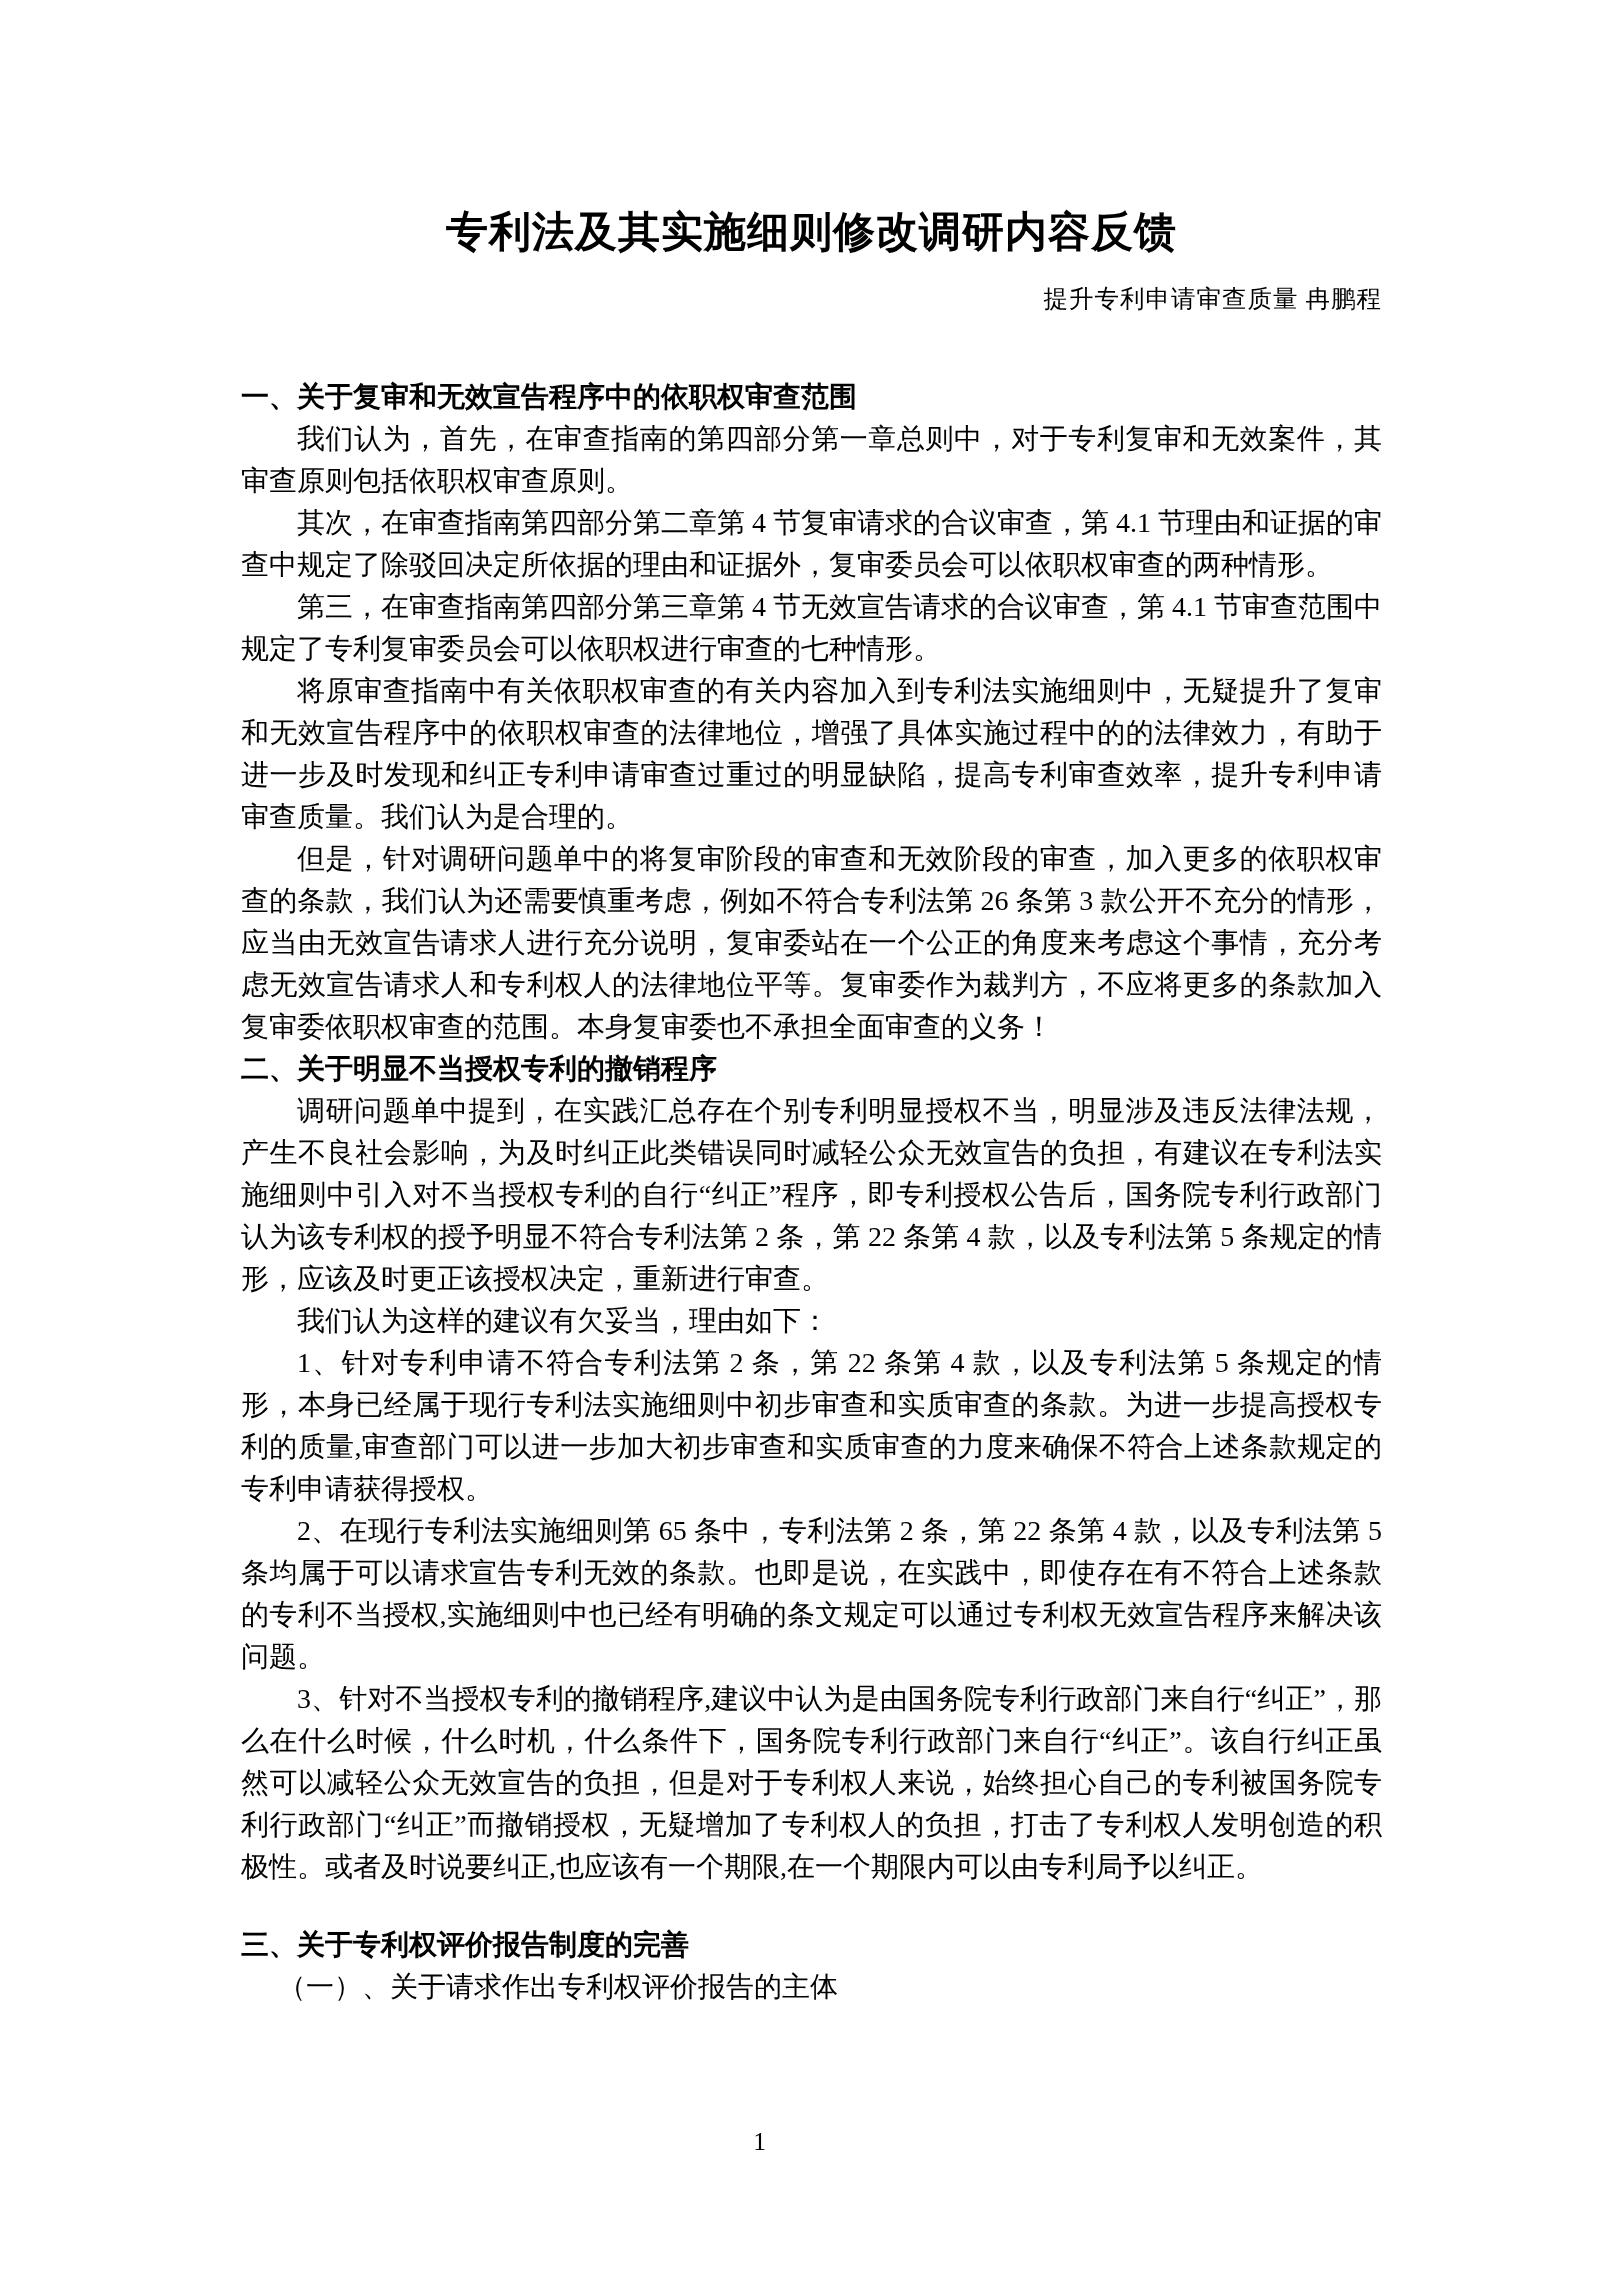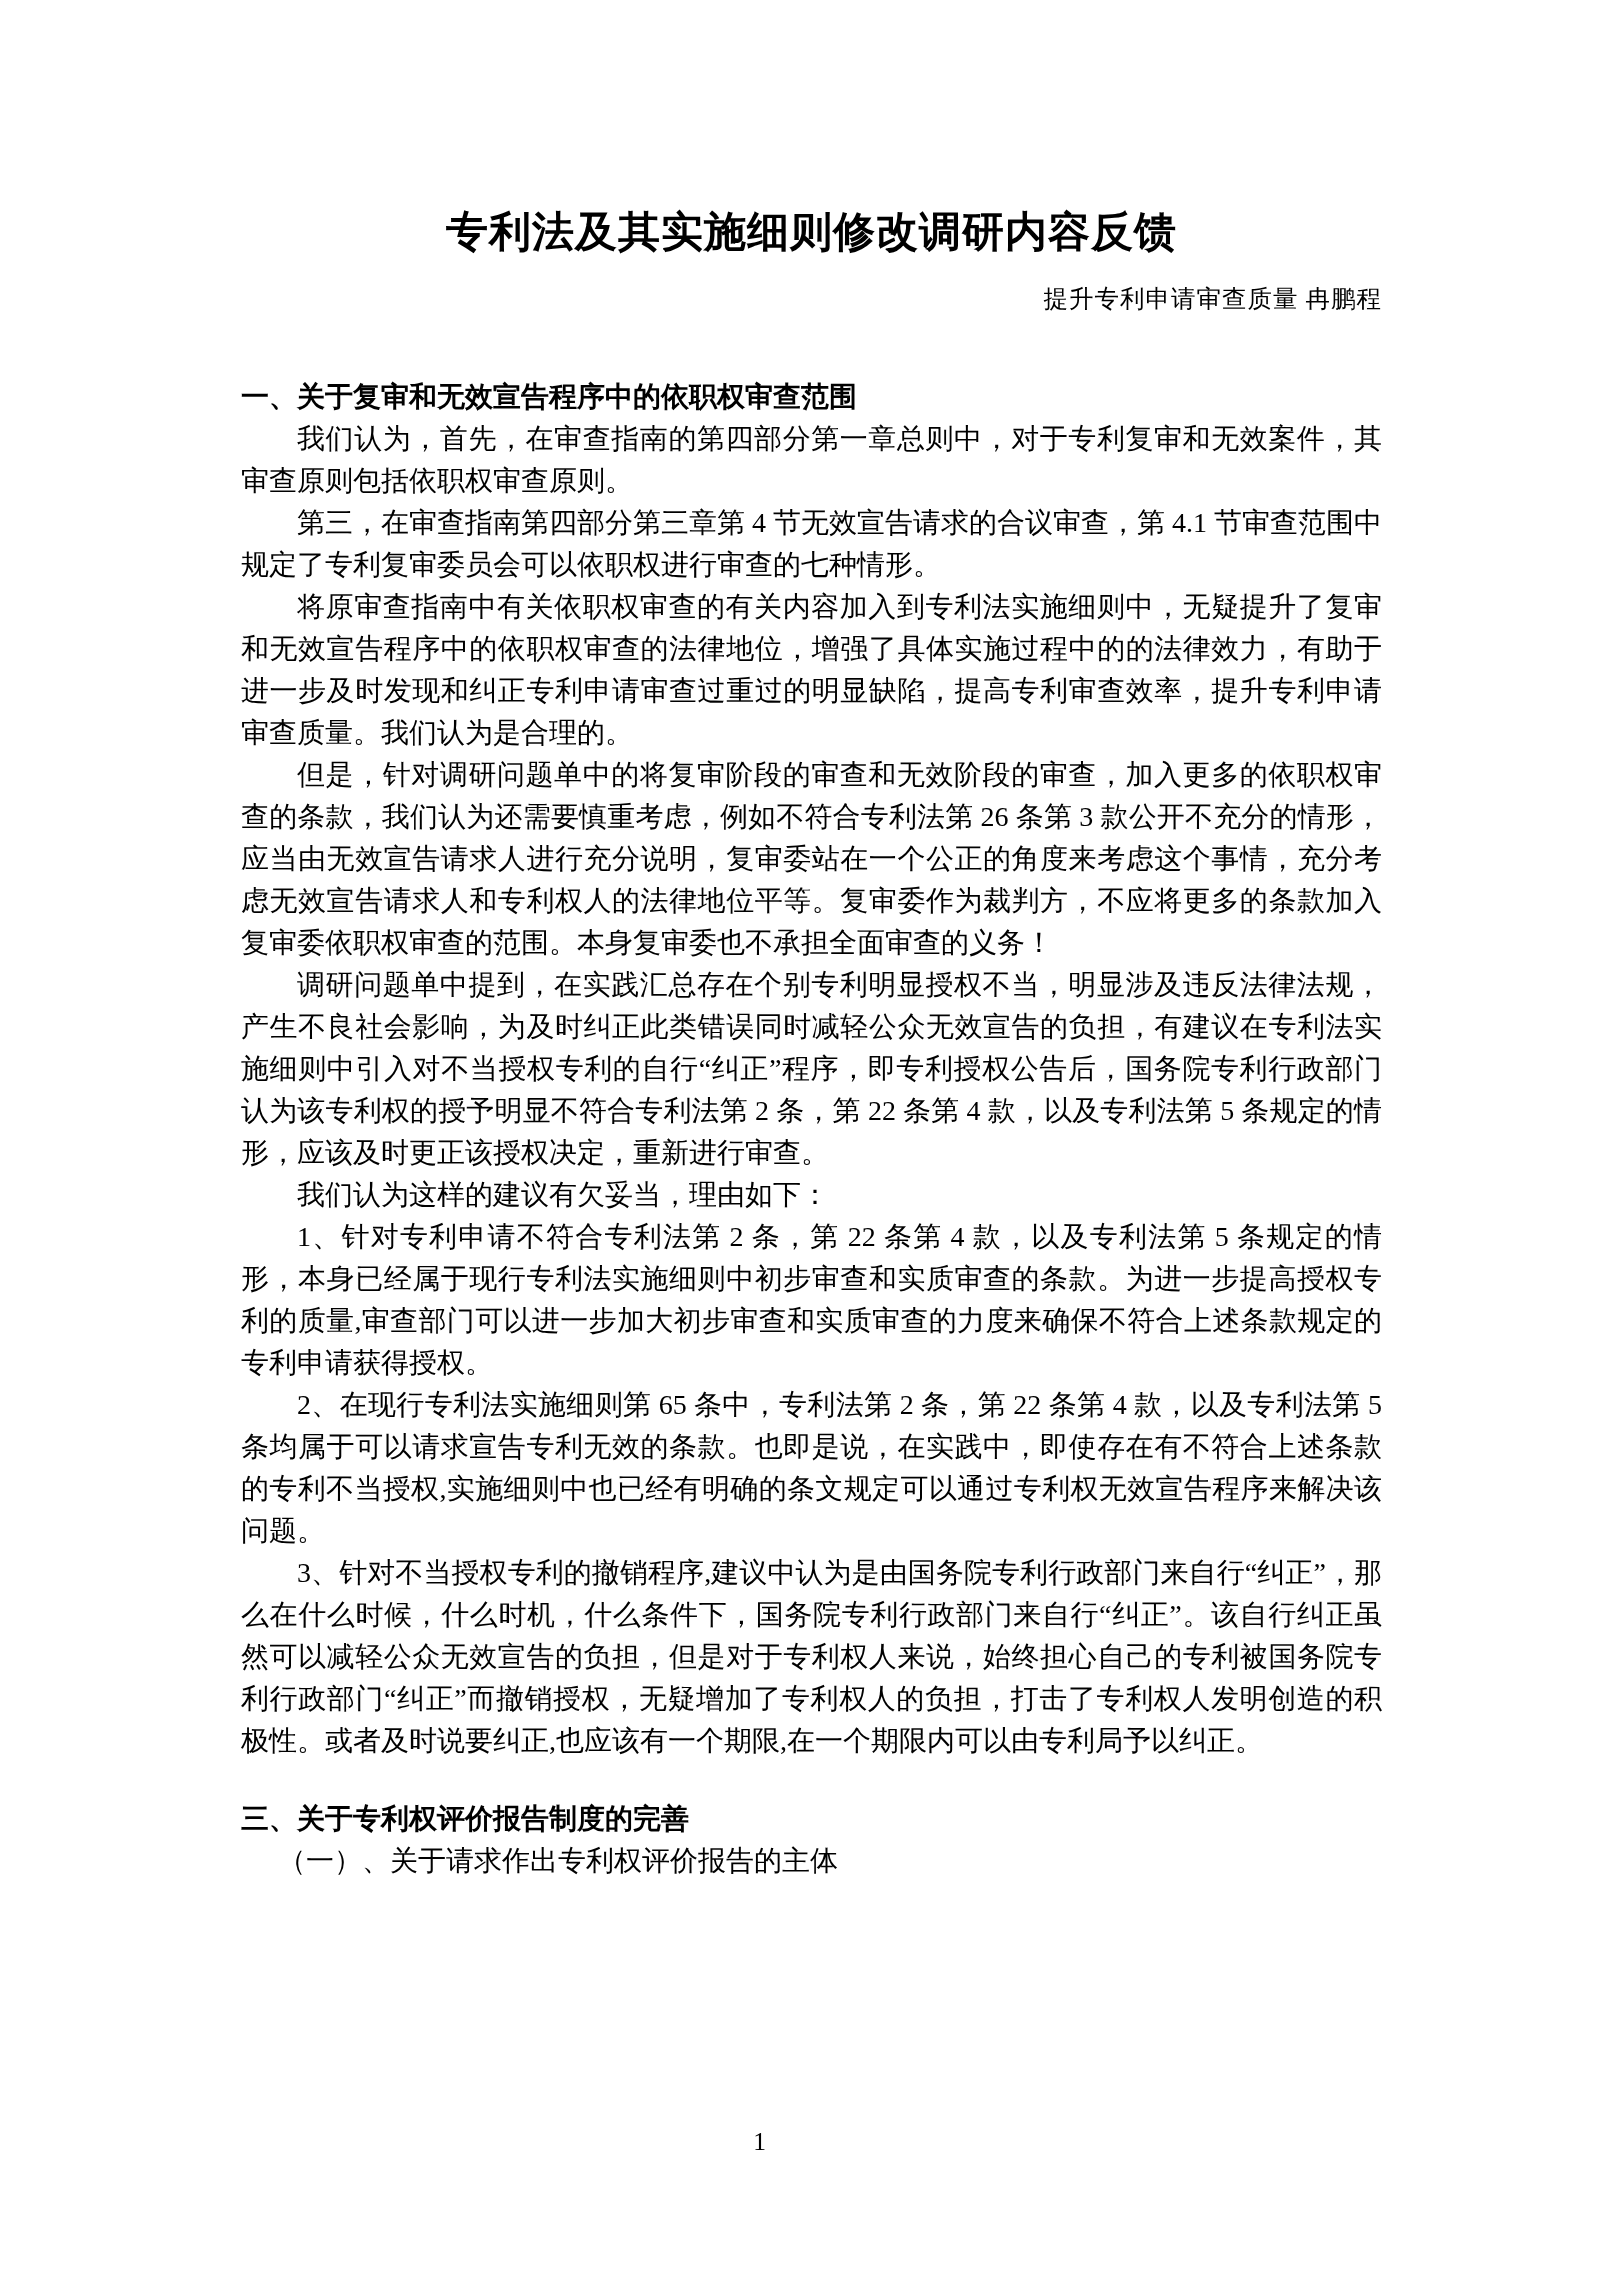--- a/index.html
+++ b/index.html
@@ -80,24 +80,26 @@
 <body>
 
 <div class="page">
   <div class="content">
 
     <h1 class="doc-title">专利法及其实施细则修改调研内容反馈</h1>
     <div class="byline">提升专利申请审查质量 冉鹏程</div>
 
     <h2 class="sec-heading first">一、关于复审和无效宣告程序中的依职权审查范围</h2>
     <p class="body">我们认为，首先，在审查指南的第四部分第一章总则中，对于专利复审和无效案件，其审查原则包括依职权审查原则。</p>
+    <p class="body">其次，在审查指南第四部分第二章第 4 节复审请求的合议审查，第 4.1 节理由和证据的审查中规定了除驳回决定所依据的理由和证据外，复审委员会可以依职权审查的两种情形。</p>
     <p class="body">第三，在审查指南第四部分第三章第 4 节无效宣告请求的合议审查，第 4.1 节审查范围中规定了专利复审委员会可以依职权进行审查的七种情形。</p>
     <p class="body">将原审查指南中有关依职权审查的有关内容加入到专利法实施细则中，无疑提升了复审和无效宣告程序中的依职权审查的法律地位，增强了具体实施过程中的的法律效力，有助于进一步及时发现和纠正专利申请审查过重过的明显缺陷，提高专利审查效率，提升专利申请审查质量。我们认为是合理的。</p>
     <p class="body">但是，针对调研问题单中的将复审阶段的审查和无效阶段的审查，加入更多的依职权审查的条款，我们认为还需要慎重考虑，例如不符合专利法第 26 条第 3 款公开不充分的情形，应当由无效宣告请求人进行充分说明，复审委站在一个公正的角度来考虑这个事情，充分考虑无效宣告请求人和专利权人的法律地位平等。复审委作为裁判方，不应将更多的条款加入复审委依职权审查的范围。本身复审委也不承担全面审查的义务！</p>
 
+    <h2 class="sec-heading">二、关于明显不当授权专利的撤销程序</h2>
     <p class="body">调研问题单中提到，在实践汇总存在个别专利明显授权不当，明显涉及违反法律法规，产生不良社会影响，为及时纠正此类错误同时减轻公众无效宣告的负担，有建议在专利法实施细则中引入对不当授权专利的自行“纠正”程序，即专利授权公告后，国务院专利行政部门认为该专利权的授予明显不符合专利法第 2 条，第 22 条第 4 款，以及专利法第 5 条规定的情形，应该及时更正该授权决定，重新进行审查。</p>
     <p class="body">我们认为这样的建议有欠妥当，理由如下：</p>
     <p class="body">1、针对专利申请不符合专利法第 2 条，第 22 条第 4 款，以及专利法第 5 条规定的情形，本身已经属于现行专利法实施细则中初步审查和实质审查的条款。为进一步提高授权专利的质量,审查部门可以进一步加大初步审查和实质审查的力度来确保不符合上述条款规定的专利申请获得授权。</p>
     <p class="body">2、在现行专利法实施细则第 65 条中，专利法第 2 条，第 22 条第 4 款，以及专利法第 5 条均属于可以请求宣告专利无效的条款。也即是说，在实践中，即使存在有不符合上述条款的专利不当授权,实施细则中也已经有明确的条文规定可以通过专利权无效宣告程序来解决该问题。</p>
     <p class="body">3、针对不当授权专利的撤销程序,建议中认为是由国务院专利行政部门来自行“纠正”，那么在什么时候，什么时机，什么条件下，国务院专利行政部门来自行“纠正”。该自行纠正虽然可以减轻公众无效宣告的负担，但是对于专利权人来说，始终担心自己的专利被国务院专利行政部门“纠正”而撤销授权，无疑增加了专利权人的负担，打击了专利权人发明创造的积极性。或者及时说要纠正,也应该有一个期限,在一个期限内可以由专利局予以纠正。</p>
 
     <h2 class="sec-heading gap">三、关于专利权评价报告制度的完善</h2>
     <h3 class="sub-heading">（一）、关于请求作出专利权评价报告的主体</h3>
 
   </div>

